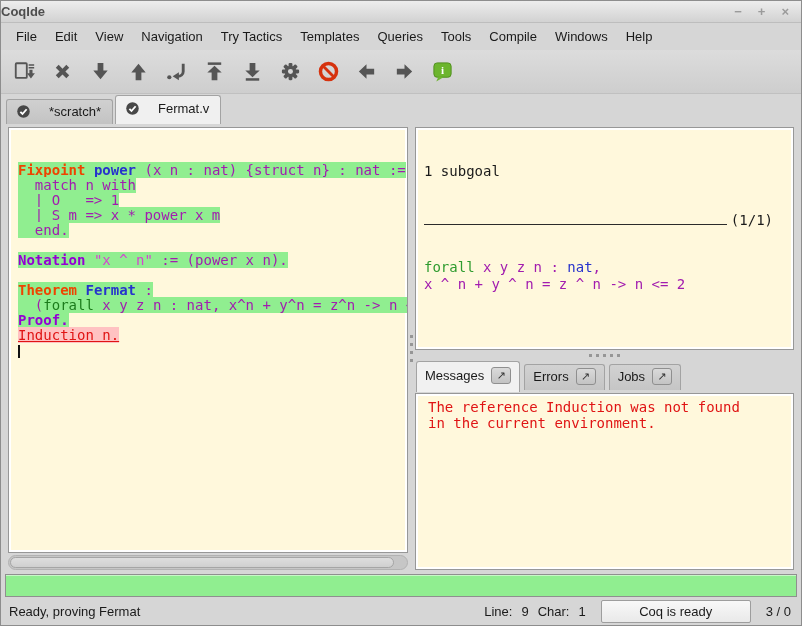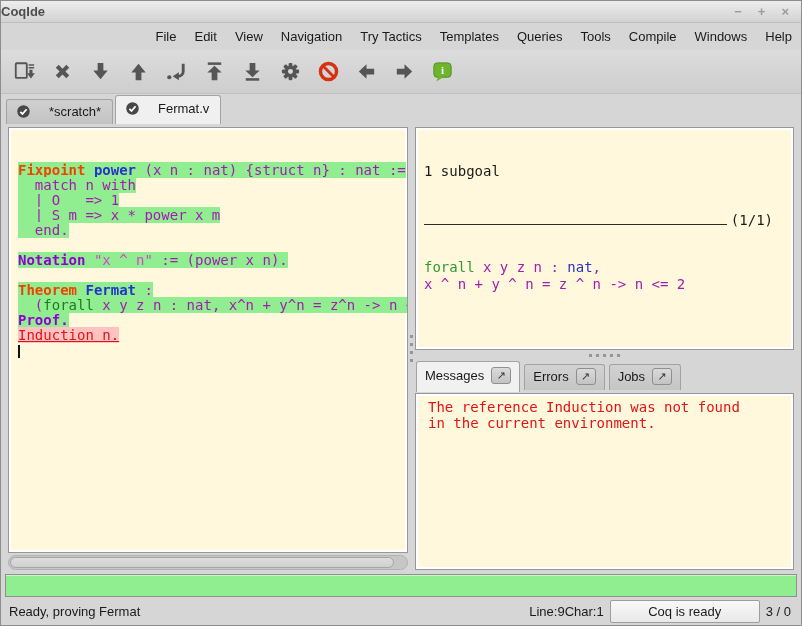--- a/index.html
+++ b/index.html
@@ -10,21 +10,21 @@
     background:#d6d6d6;border:1px solid #8d8d8d;
     display:flex;flex-direction:column;overflow:hidden;position:relative;
   }
   
   .titlebar{height:22px;flex:0 0 22px;background:linear-gradient(#ededed,#d2d2d2);
     border-bottom:1px solid #bdbdbd;position:relative;display:flex;align-items:center;}
   .title{position:absolute;left:0;right:0;text-align:left;font-weight:bold;color:#4e4e4e;}
   .win-controls{margin-left:auto;display:flex;gap:16px;padding-right:12px;z-index:1;}
   .win-btn{color:#9b9b9b;font-weight:bold;font-size:13px;line-height:14px;cursor:default;}
   
-  .menubar{height:27px;flex:0 0 27px;display:flex;align-items:center;padding-left:6px;background:#d6d6d6;justify-content:flex-end;}
+  .menubar{height:27px;flex:0 0 27px;display:flex;align-items:center;padding-left:6px;background:#d6d6d6;}
   .menu-item{padding:4px 9px;white-space:nowrap;}
   
   .toolbar{height:44px;flex:0 0 44px;display:flex;align-items:center;gap:12px;padding-left:10px;
     background:linear-gradient(#dcdcdc,#cecece);border-bottom:1px solid #c0c0c0;}
   .tool-btn{width:26px;height:28px;display:flex;align-items:center;justify-content:center;}
   .ticon svg{width:23px;height:23px;display:block;}
   
   .tabbar{height:30px;flex:0 0 30px;display:flex;align-items:flex-end;padding-left:5px;gap:2px;background:#d6d6d6;}
   .tab{display:flex;align-items:center;gap:18px;padding:4px 11px 5px 9px;
     background:linear-gradient(#d0d0d0,#c3c3c3);border:1px solid #a3a3a3;border-bottom:none;
@@ -69,21 +69,21 @@
     background:linear-gradient(#d2d2d2,#c5c5c5);border:1px solid #a3a3a3;border-bottom:none;border-radius:3px 3px 0 0;}
   .msg-tab.active{background:#f1f1f1;height:31px;padding-bottom:8px;}
   .detach-btn{width:20px;height:17px;display:flex;align-items:center;justify-content:center;
     font-size:11px;color:#333;background:linear-gradient(#dadada,#c3c3c3);
     border:1px solid #8f8f8f;border-radius:3px;}
   .msg-body{flex:1;padding:5px 12px;color:var(--error-text);line-height:16px;}
   .msg-line{height:16px;}
   
   .progress{flex:0 0 23px;height:23px;margin:2px 4px 1px 4px;background:var(--progress-green);
     border:1px solid #8f8f8f;box-shadow:inset 0 1px 0 rgba(255,255,255,.5);}
-  .statusbar{flex:0 0 27px;display:flex;align-items:center;padding:0 10px 0 8px;}
+  .statusbar{flex:0 0 27px;display:flex;align-items:center;padding:0 10px 0 8px;gap:9px;}
   .spacer{flex:1;}
   .coq-status{width:150px;text-align:center;padding:3px 0;margin:0 6px;
     background:linear-gradient(#f8f8f8,#e9e9e9);border:1px solid #9d9d9d;border-radius:2px;}
 </style>
 </head>
 <body>
 
 <div class="window">
 
   <div class="titlebar">

